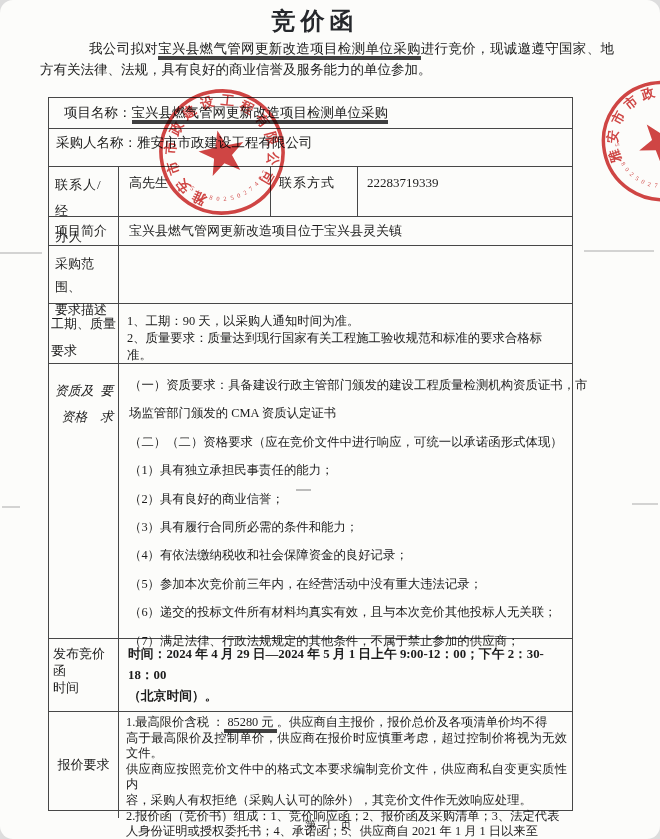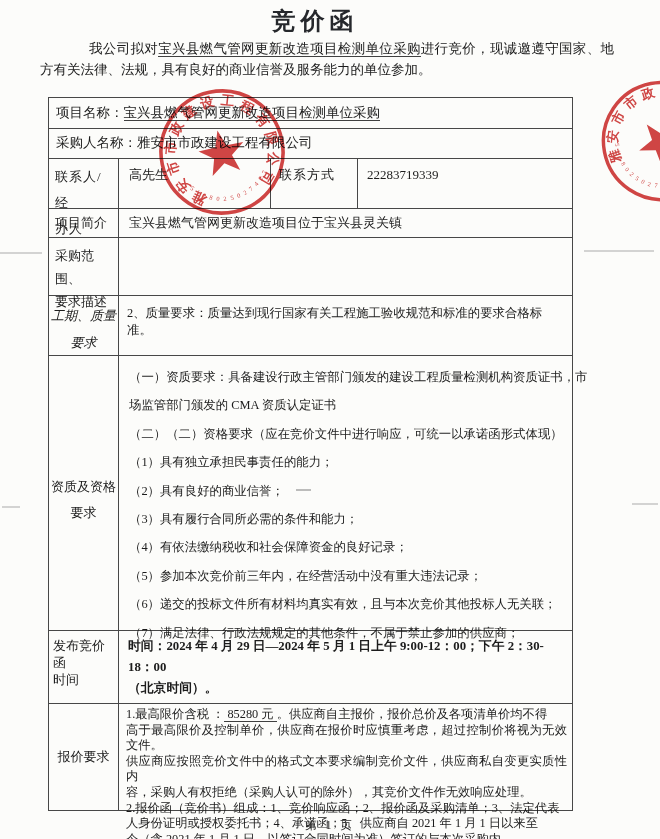--- a/index.html
+++ b/index.html
@@ -1,64 +1,64 @@
 <!DOCTYPE html>
 <html><head>
 <meta charset="utf-8">
 <style>
   html,body{margin:0;padding:0;background:#ddd;}
   .page{
     position:relative;width:660px;height:839px;margin:0 auto;
     background:#fcfcfa;overflow:hidden;
-    font-family:"Liberation Serif","DejaVu Serif",serif;color:#1c1c1c;
+    font-family:"Liberation Serif","DejaVu Serif",serif;color:#1c1c1c;border-radius:13px;
   }
   .title{
     position:absolute;top:5px;left:0;width:660px;text-align:center;
     transform:translateX(-15px);
     font-family:"Liberation Sans","DejaVu Sans",sans-serif;
     font-size:24px;font-weight:700;letter-spacing:5px;color:#26282c;margin:0;
   }
   .intro{
     position:absolute;top:39px;left:40px;width:574px;margin:0;
     font-size:13.5px;line-height:20.5px;text-align:justify;text-indent:49px;
   }
-  .u{border-bottom:1px solid #404040;}
+  .u{border-bottom:4px solid #404040;}
   .doc-table{
     position:absolute;left:48px;top:97px;width:525px;height:714px;
     border:1px solid #474747;box-sizing:border-box;background:transparent;
   }
   .row{display:flex;box-sizing:border-box;}
   .row + .row{border-top:1px solid #474747;}
   .cell{box-sizing:border-box;}
   .lbl{
     width:70px;flex:0 0 70px;border-right:1px solid #474747;
     font-size:13px;
   }
   .content{flex:1 1 auto;min-width:0;}
-  .r1{height:30px;}
+  .r1{height:30px;margin-left:8px;}
   .r1 .content{padding-left:7px;line-height:29px;font-size:13.5px;}
   .r2{height:30px;}
   .r2 .content{padding-left:7px;line-height:28px;font-size:13.5px;}
-  .r3{height:50px;}
+  .r3{height:50px;margin-top:8px;}
   .r3 .cell{padding-top:5px;font-size:13px;}
   .r3 .lbl{padding:5px 4px 0 6px;line-height:26px;letter-spacing:1px;}
   .c-person{width:152px;flex:0 0 152px;border-right:1px solid #474747;padding-left:10px;line-height:22px;}
   .c-mlabel{width:87px;flex:0 0 87px;border-right:1px solid #474747;padding-left:8px;line-height:22px;letter-spacing:1px;}
   .c-phone{padding-left:9px;line-height:22px;font-size:13.5px;}
   .r4{height:29px;}
   .r4 .lbl{padding:0 0 0 6px;line-height:27px;}
   .r4 .content{padding-left:10px;line-height:27px;font-size:13px;}
   .r5{height:58px;}
   .r5 .lbl{padding:6px 0 0 6px;line-height:23px;}
   .r5 .content{padding:5px 0 0 10px;line-height:22px;font-size:13px;font-weight:600;}
   .r6{height:60px;}
-  .r6 .lbl{text-align:center;padding:6px 2px 0;line-height:27px;font-style:italic;}
+  .r6 .lbl{padding:6px 2px 0;line-height:27px;}
   .r6 .content{padding:9px 6px 0 8px;line-height:17px;font-size:12.4px;}
   .r7{height:275px;}
-  .r7 .lbl{display:flex;flex-direction:column;justify-content:center;text-align:center;line-height:26px;padding:14px 2px 0;box-sizing:border-box;}
+  .r7 .lbl{display:flex;justify-content:center;text-align:center;line-height:26px;padding:14px 2px 0;box-sizing:border-box;font-style:italic;}
   .r7 .content{padding:7px 8px 0 10px;line-height:28.4px;font-size:12.4px;white-space:nowrap;}
   .r8{height:73px;}
   .r8 .lbl{padding:6px 2px 0 4px;line-height:17px;}
   .r8 .content{padding:5px 6px 0 9px;line-height:21px;font-size:12.8px;font-weight:bold;}
   .r9{height:107px;}
   .r9 .lbl{display:flex;align-items:center;justify-content:center;text-align:left;padding:0 2px;font-family:Liberation Serif, serif;}
   .r9 .content{padding:3px 5px 0 7px;line-height:15.6px;font-size:12.3px;text-align:justify;}
   .footer{
     position:absolute;top:818px;left:0;width:660px;text-align:center;
     font-size:11.5px;letter-spacing:3px;color:#2a2a2a;
@@ -114,20 +114,21 @@
         <div>要求描述</div>
       </div>
     </div>
 
     <div class="row r6">
       <div class="cell lbl">
         <div>工期、质量</div>
         <div>要求</div>
       </div>
       <div class="cell content">
+        <div>1、工期：90 天，以采购人通知时间为准。</div>
         <div>2、质量要求：质量达到现行国家有关工程施工验收规范和标准的要求合格标准。</div>
       </div>
     </div>
 
     <div class="row r7">
       <div class="cell lbl">
         <div>资质及资格</div>
         <div>要求</div>
       </div>
       <div class="cell content">

